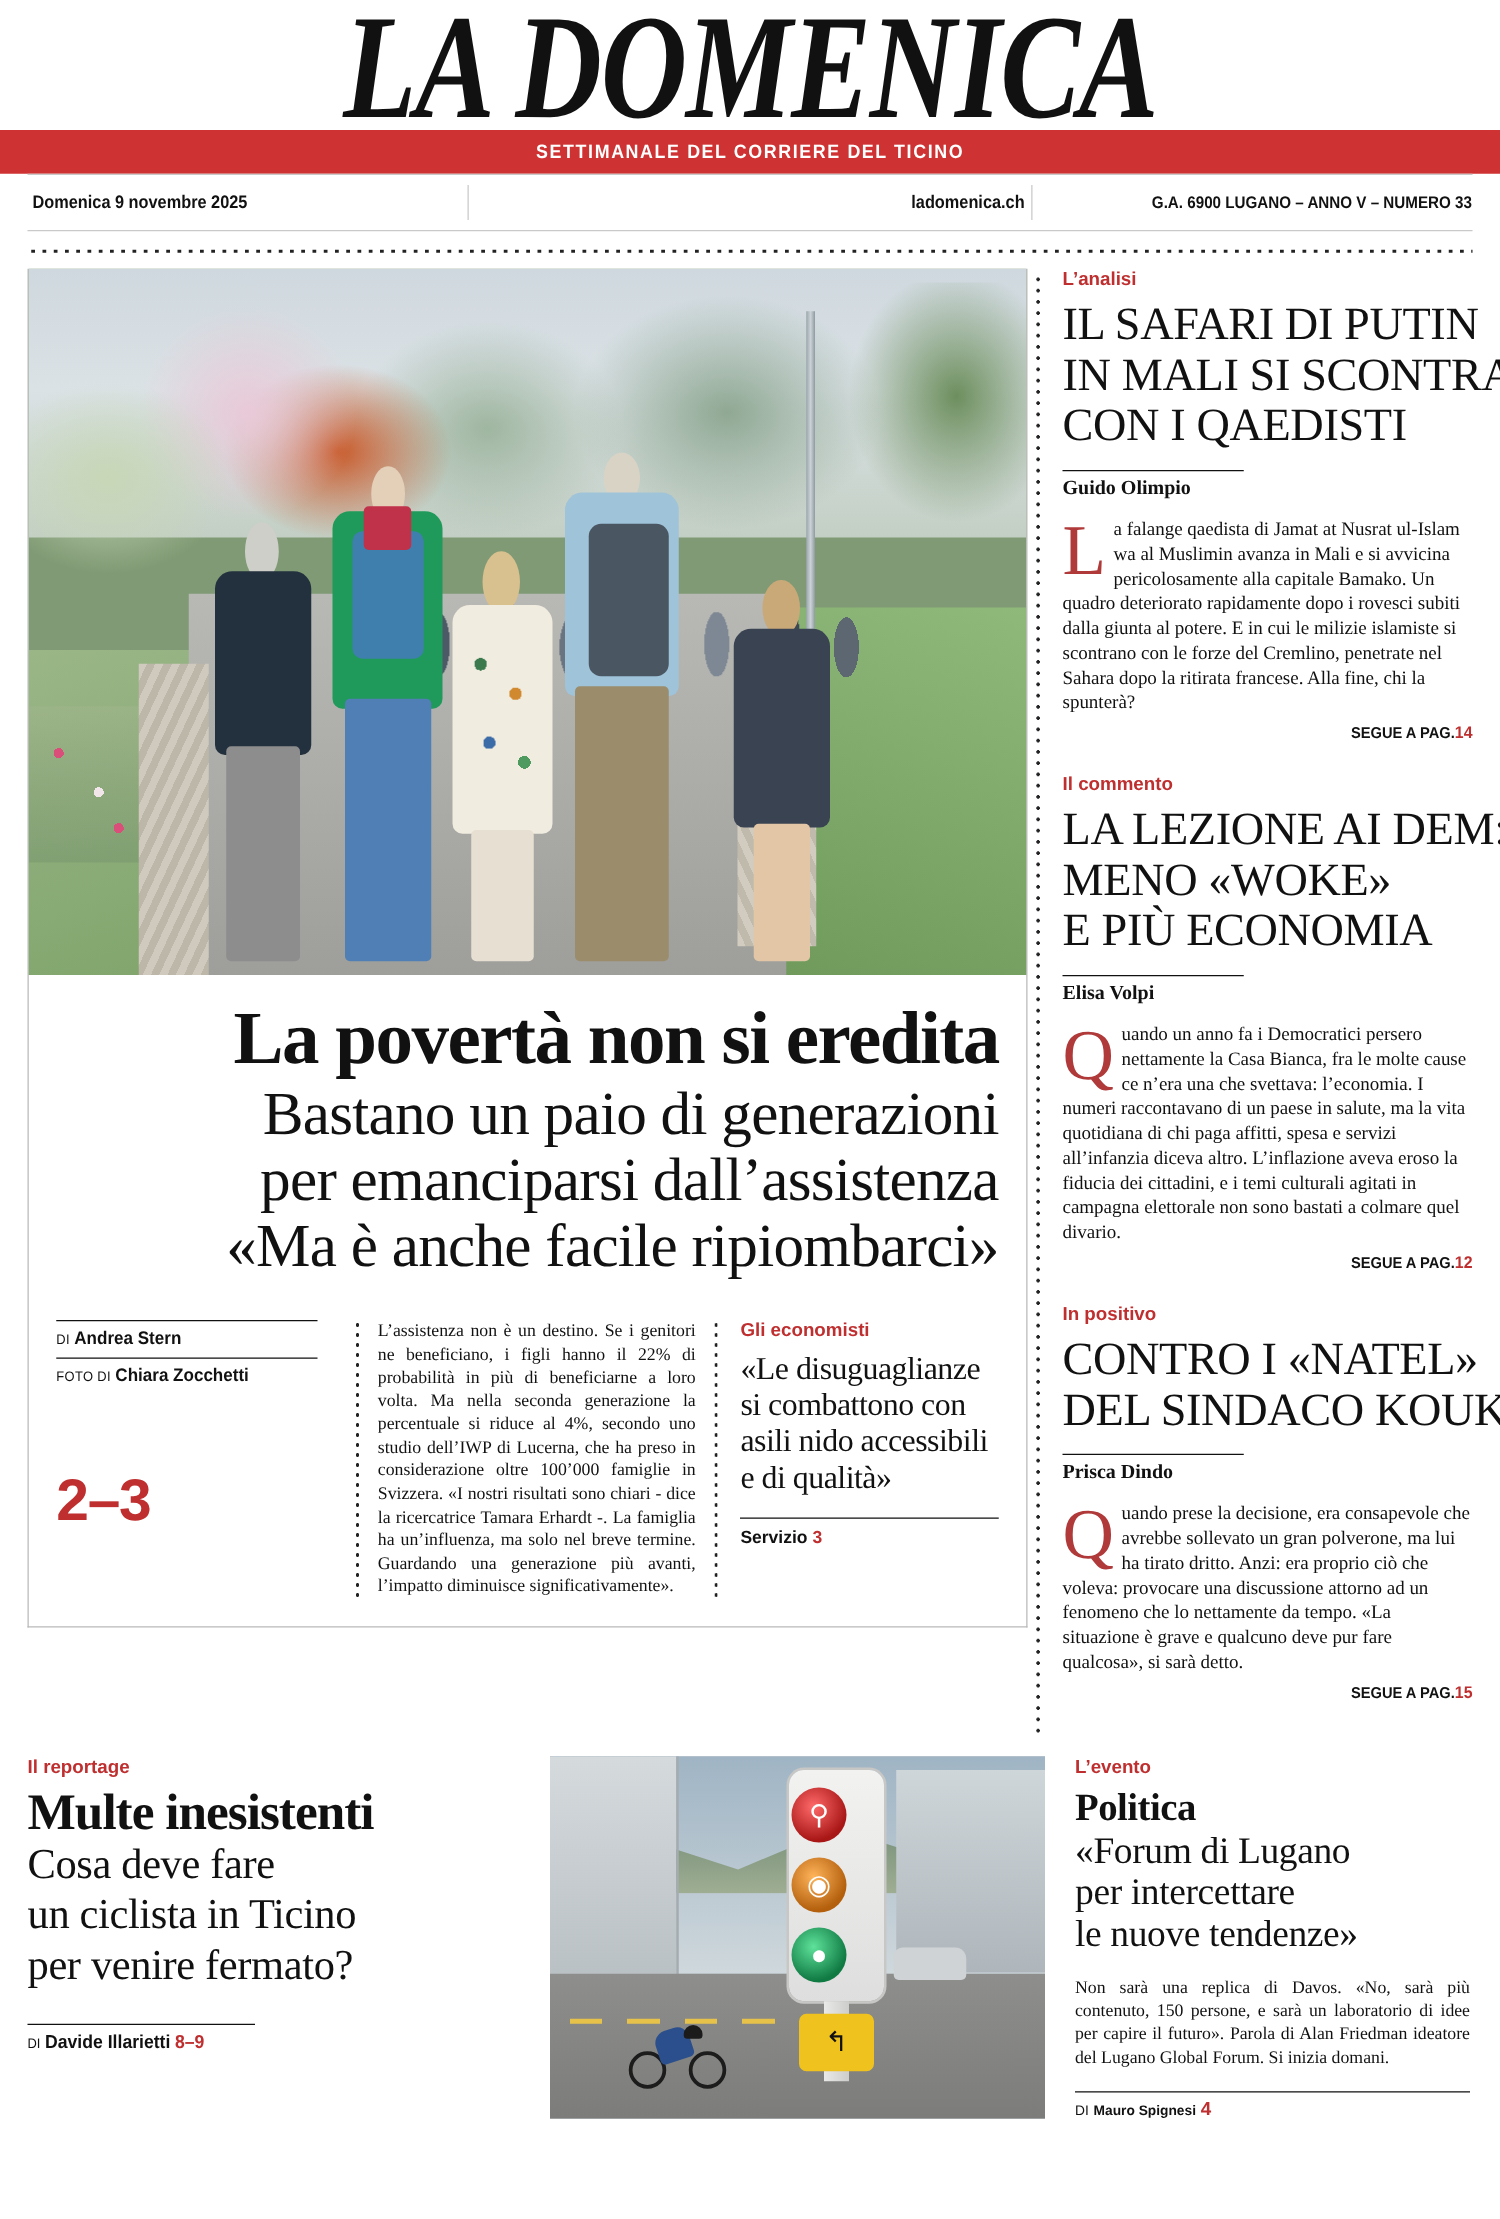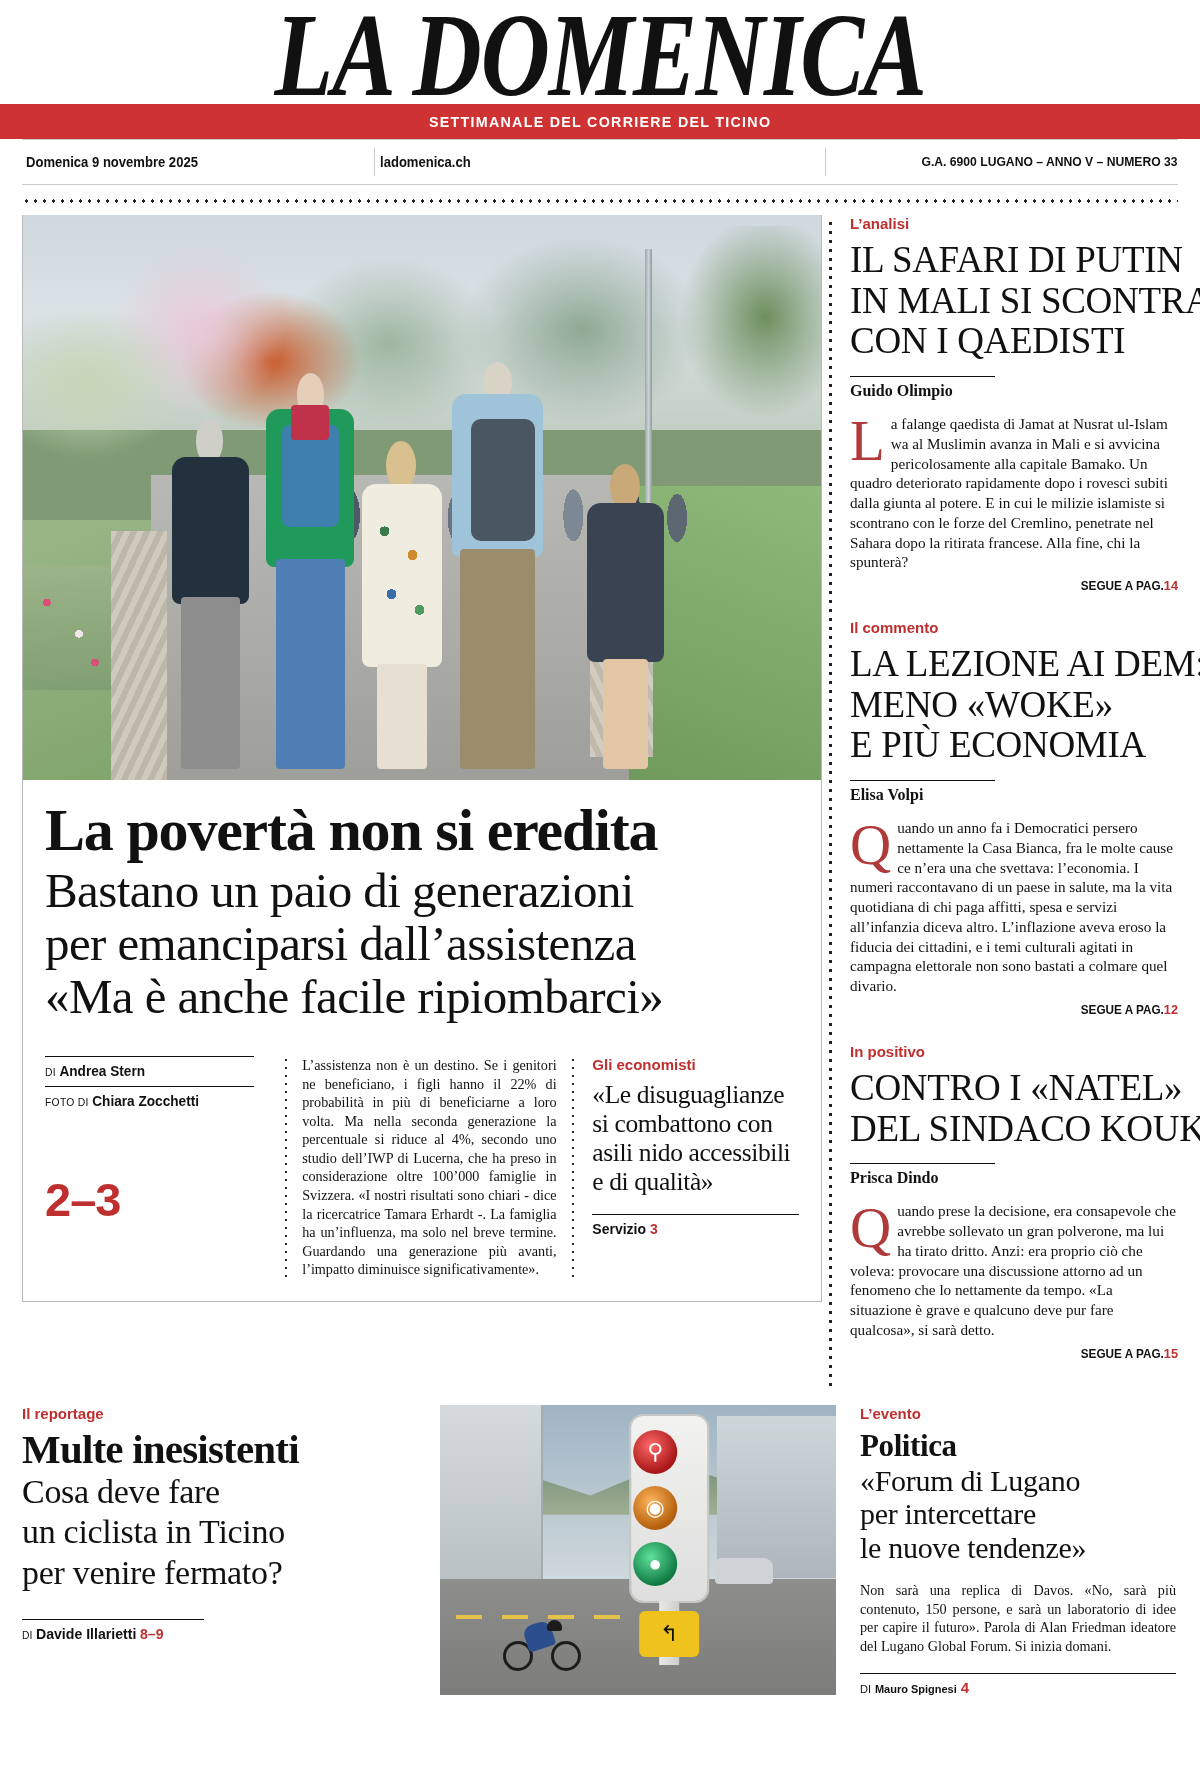--- a/index.html
+++ b/index.html
@@ -57,21 +57,21 @@
   .dl-cell {
     font-family: "Liberation Sans", sans-serif;
     font-weight: bold;
     font-size: 14.5px;
     transform: scaleX(0.9);
     transform-origin: left center;
     white-space: nowrap;
   }
   .dl-left { width: 352px; padding-left: 4px; }
   .dl-sep { width: 1px; background: #c9c9c9; height: 28px; }
-  .dl-mid { flex: 1; display: flex; justify-content: flex-start; }
+  .dl-mid { flex: 1; display: flex; justify-content: flex-end; }
   .dl-mid .dl-cell { transform-origin: center; }
   .dl-right { width: 352px; display: flex; justify-content: flex-end; }
   .dl-right .dl-cell { transform-origin: right center; font-size: 13.5px; }
 
   .dotrule {
     margin: 14px 22px 0 22px;
     height: 4px;
     background-image: radial-gradient(circle, #222 1.5px, rgba(0,0,0,0) 1.6px);
     background-size: 9px 4px;
     background-repeat: repeat-x;
@@ -194,21 +194,21 @@
   }
   .f5 { left: 70%; width: 11%; height: 54%; }
   .f5 .head { left: 32%; top: 0; width: 34%; height: 15%; background: #caa978; }
   .f5 .torso { left: 6%; top: 13%; width: 88%; height: 52%; background: #3a4352; }
   .f5 .legs { left: 24%; top: 64%; width: 52%; height: 36%; background: #e2c6a6; }
   .pole {
     position: absolute; left: 78%; top: 6%; width: 7px; height: 56%;
     background: linear-gradient(90deg,#9aa6ac,#cbd3d7,#8e9aa0);
   }
 
-  .hero-text { padding: 20px 22px 0 22px; }
+  .hero-text { padding: 20px 22px 0 22px; text-align: right; }
   .hero-h1 {
     font-weight: bold;
     font-size: 60px;
     line-height: 1.02;
     letter-spacing: -1.2px;
     margin-bottom: 4px;
   }
   .hero-h2 {
     font-size: 49px;
     line-height: 1.08;

